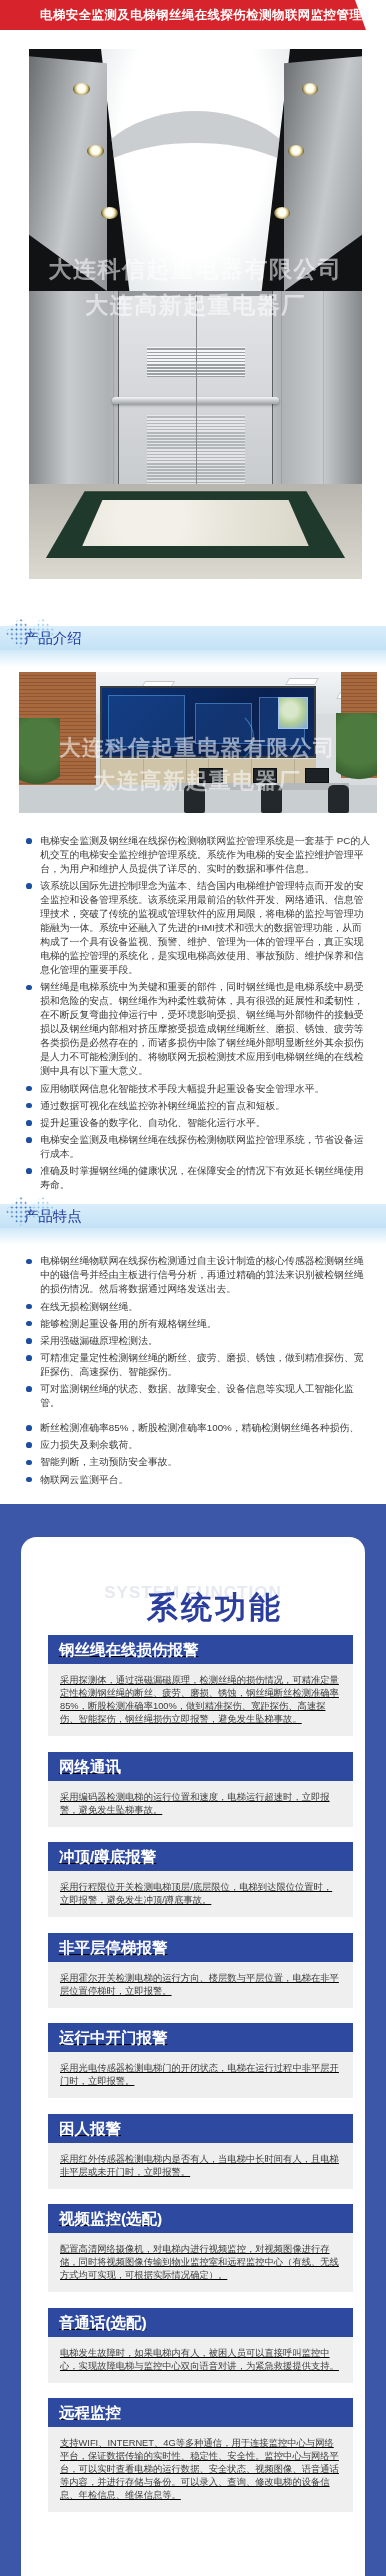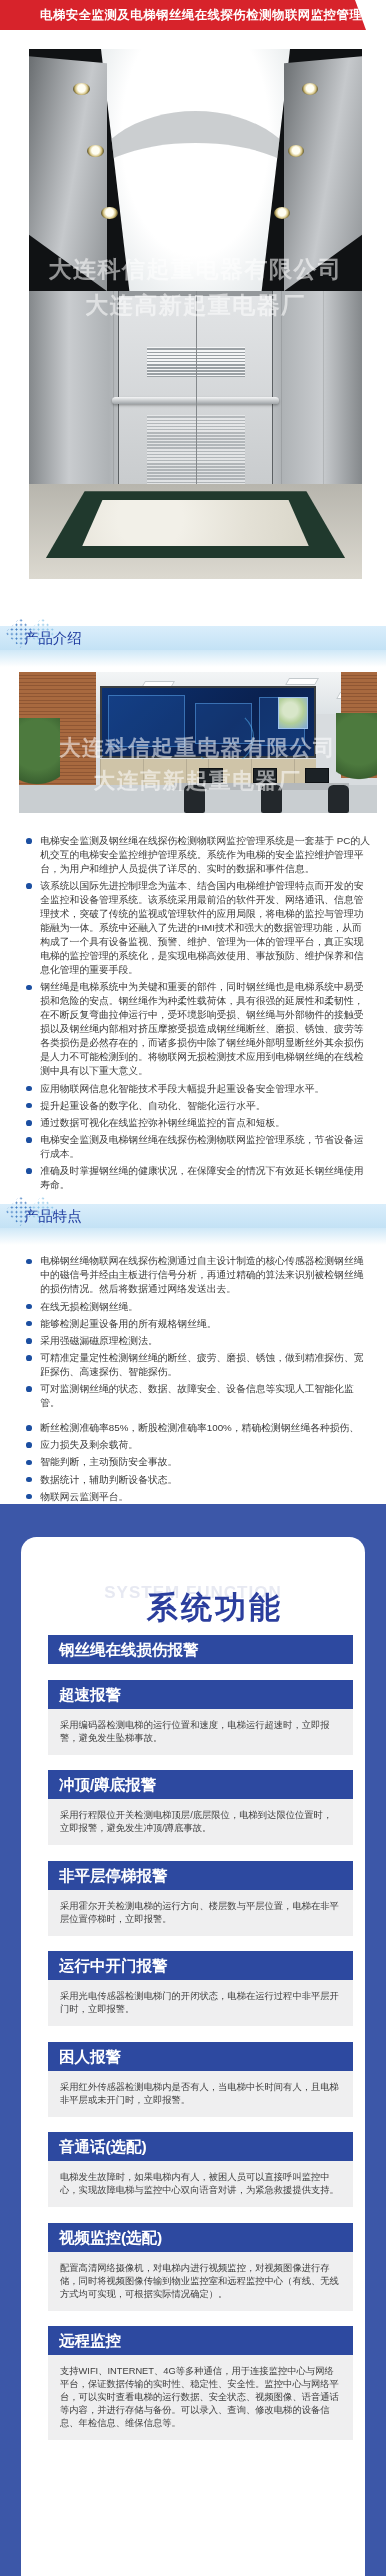--- a/index.html
+++ b/index.html
@@ -105,21 +105,21 @@
   .feat-gap{height:8.2px;}
 
   
   .sysfunc{height:1164px;background:#3c57a8;padding-top:33px;}
   .sys-card{margin:0 20.6px;height:1092px;background:#ffffff;border-radius:15.5px;overflow:hidden;position:relative;}
   .sys-head{height:98px;position:relative;}
   .sys-bg-text{position:absolute;top:46px;left:0;width:100%;text-align:center;
     font-size:17px;font-weight:bold;letter-spacing:1px;color:#e7e9f2;white-space:nowrap;}
   .sys-title{position:absolute;top:50px;left:0;width:100%;text-align:center;
     font-size:31px;font-weight:bold;color:#2b3e9d;letter-spacing:3.1px;padding-left:44px;}
-  .feature{margin-left:27px;width:305px;margin-bottom:15.5px;}
+  .feature{margin-left:27px;width:305px;margin-bottom:15.5px;text-decoration:underline;}
   .fbar{height:29px;background:#2d49a0;color:#ffffff;font-size:15.5px;font-weight:bold;
     line-height:29px;padding-left:11.3px;white-space:nowrap;overflow:hidden;}
   .fbox{background:#efeff0;padding:10.3px 12.4px;font-size:9.3px;line-height:13px;color:#3d3d3d;overflow:hidden;}
   .fbox-2{height:46px;}.fbox-3{height:59px;}.fbox-4{height:72px;}.fbox-5{height:85px;}
 </style>
 </head>
 <body>
 
 <div class="page">
 
@@ -194,22 +194,22 @@
     <div class="cr-plant" style="right:-5.2px;top:41px;"></div>
     <div class="wm wm1">大连科信起重电器有限公司</div>
     <div class="wm wm2">大连高新起重电器厂</div>
   </div>
 
   <ul class="bullets intro">
     <li>电梯安全监测及钢丝绳在线探伤检测物联网监控管理系统是一套基于 PC的人机交互的电梯安全监控维护管理系统。系统作为电梯的安全监控维护管理平台，为用户和维护人员提供了详尽的、实时的数据和事件信息。</li>
     <li>该系统以国际先进控制理念为蓝本、结合国内电梯维护管理特点而开发的安全监控和设备管理系统。该系统采用最前沿的软件开发、网络通讯、信息管理技术，突破了传统的监视或管理软件的应用局限，将电梯的监控与管理功能融为一体。系统中还融入了先进的HMI技术和强大的数据管理功能，从而构成了一个具有设备监视、预警、维护、管理为一体的管理平台，真正实现电梯的监控管理的系统化，是实现电梯高效使用、事故预防、维护保养和信息化管理的重要手段。</li>
     <li>钢丝绳是电梯系统中为关键和重要的部件，同时钢丝绳也是电梯系统中易受损和危险的安点。钢丝绳作为种柔性载荷体，具有很强的延展性和柔韧性，在不断反复弯曲拉伸运行中，受环境影响受损、钢丝绳与外部物件的接触受损以及钢丝绳内部相对挤压摩擦受损造成钢丝绳断丝、磨损、锈蚀、疲劳等各类损伤是必然存在的，而诸多损伤中除了钢丝绳外部明显断丝外其余损伤是人力不可能检测到的。将物联网无损检测技术应用到电梯钢丝绳的在线检测中具有以下重大意义。</li>
     <li>应用物联网信息化智能技术手段大幅提升起重设备安全管理水平。</li>
+    <li>通过数据可视化在线监控弥补钢丝绳监控的盲点和短板。</li>
     <li>提升起重设备的数字化、自动化、智能化运行水平。</li>
-    <li>通过数据可视化在线监控弥补钢丝绳监控的盲点和短板。</li>
     <li>电梯安全监测及电梯钢丝绳在线探伤检测物联网监控管理系统，节省设备运行成本。</li>
     <li>准确及时掌握钢丝绳的健康状况，在保障安全的情况下有效延长钢丝绳使用寿命。</li>
   </ul>
 
   <div class="band-wrap2">
     <div class="band">
       <div class="dots a"></div>
       <div class="dots b"></div>
       <div class="band-label">产品特点</div>
     </div>
@@ -223,65 +223,65 @@
       <li>能够检测起重设备用的所有规格钢丝绳。</li>
       <li>采用强磁漏磁原理检测法。</li>
       <li>可精准定量定性检测钢丝绳的断丝、疲劳、磨损、锈蚀，做到精准探伤、宽距探伤、高速探伤、智能探伤。</li>
       <li>可对监测钢丝绳的状态、数据、故障安全、设备信息等实现人工智能化监管。</li>
     </ul>
     <div class="feat-gap"></div>
     <ul class="bullets">
       <li>断丝检测准确率85%，断股检测准确率100%，精确检测钢丝绳各种损伤、</li>
       <li>应力损失及剩余载荷。</li>
       <li>智能判断，主动预防安全事故。</li>
-      <li>数据统计，辅助判断设备状态。</li>
       <li>物联网云监测平台。</li>
 
     </ul>
   </div>
 
   <section class="sysfunc">
     <div class="sys-card">
       <div class="sys-head">
         <div class="sys-bg-text">SYSTEM FUNCTION</div>
         <div class="sys-title">系统功能</div>
       </div>
 
       <div class="feature">
         <div class="fbar">钢丝绳在线损伤报警</div>
-      </div>
-      <div class="feature">
-        <div class="fbar">超速报警</div>
+        <div class="fbox fbox-4">采用探测体，通过强磁漏磁原理，检测丝绳的损伤情况，可精准定量定性检测钢丝绳的断丝、疲劳、磨损、锈蚀，钢丝绳断丝检测准确率85%，断股检测准确率100%，做到精准探伤、宽距探伤、高速探伤、智能探伤，钢丝绳损伤立即报警，避免发生坠梯事故。</div>
+      </div>
+      <div class="feature">
+        <div class="fbar">网络通讯</div>
         <div class="fbox fbox-2">采用编码器检测电梯的运行位置和速度，电梯运行超速时，立即报警，避免发生坠梯事故。</div>
       </div>
       <div class="feature">
         <div class="fbar">冲顶/蹲底报警</div>
         <div class="fbox fbox-2">采用行程限位开关检测电梯顶层/底层限位，电梯到达限位位置时，立即报警，避免发生冲顶/蹲底事故。</div>
       </div>
       <div class="feature">
         <div class="fbar">非平层停梯报警</div>
         <div class="fbox fbox-2">采用霍尔开关检测电梯的运行方向、楼层数与平层位置，电梯在非平层位置停梯时，立即报警。</div>
       </div>
       <div class="feature">
         <div class="fbar">运行中开门报警</div>
         <div class="fbox fbox-2">采用光电传感器检测电梯门的开闭状态，电梯在运行过程中非平层开门时，立即报警。</div>
       </div>
       <div class="feature">
         <div class="fbar">困人报警</div>
         <div class="fbox fbox-2">采用红外传感器检测电梯内是否有人，当电梯中长时间有人，且电梯非平层或未开门时，立即报警。</div>
       </div>
       <div class="feature">
+        <div class="fbar">视频监控(选配)</div>
+        <div class="fbox fbox-3">配置高清网络摄像机，对电梯内进行视频监控，对视频图像进行存储，同时将视频图像传输到物业监控室和远程监控中心（有线、无线方式均可实现，可根据实际情况确定）。</div>
+      </div>
+      <div class="feature">
         <div class="fbar">音通话(选配)</div>
         <div class="fbox fbox-2">电梯发生故障时，如果电梯内有人，被困人员可以直接呼叫监控中心，实现故障电梯与监控中心双向语音对讲，为紧急救援提供支持。</div>
       </div>
       <div class="feature">
-        <div class="fbar">视频监控(选配)</div>
-        <div class="fbox fbox-3">配置高清网络摄像机，对电梯内进行视频监控，对视频图像进行存储，同时将视频图像传输到物业监控室和远程监控中心（有线、无线方式均可实现，可根据实际情况确定）。</div>
-      </div>
-      <div class="feature">
         <div class="fbar">远程监控</div>
         <div class="fbox fbox-5">支持WIFI、INTERNET、4G等多种通信，用于连接监控中心与网络平台，保证数据传输的实时性、稳定性、安全性。监控中心与网络平台，可以实时查看电梯的运行数据、安全状态、视频图像、语音通话等内容，并进行存储与备份。可以录入、查询、修改电梯的设备信息、年检信息、维保信息等。</div>
       </div>
 
     </div>
   </section>
 
 </div>
 
 

